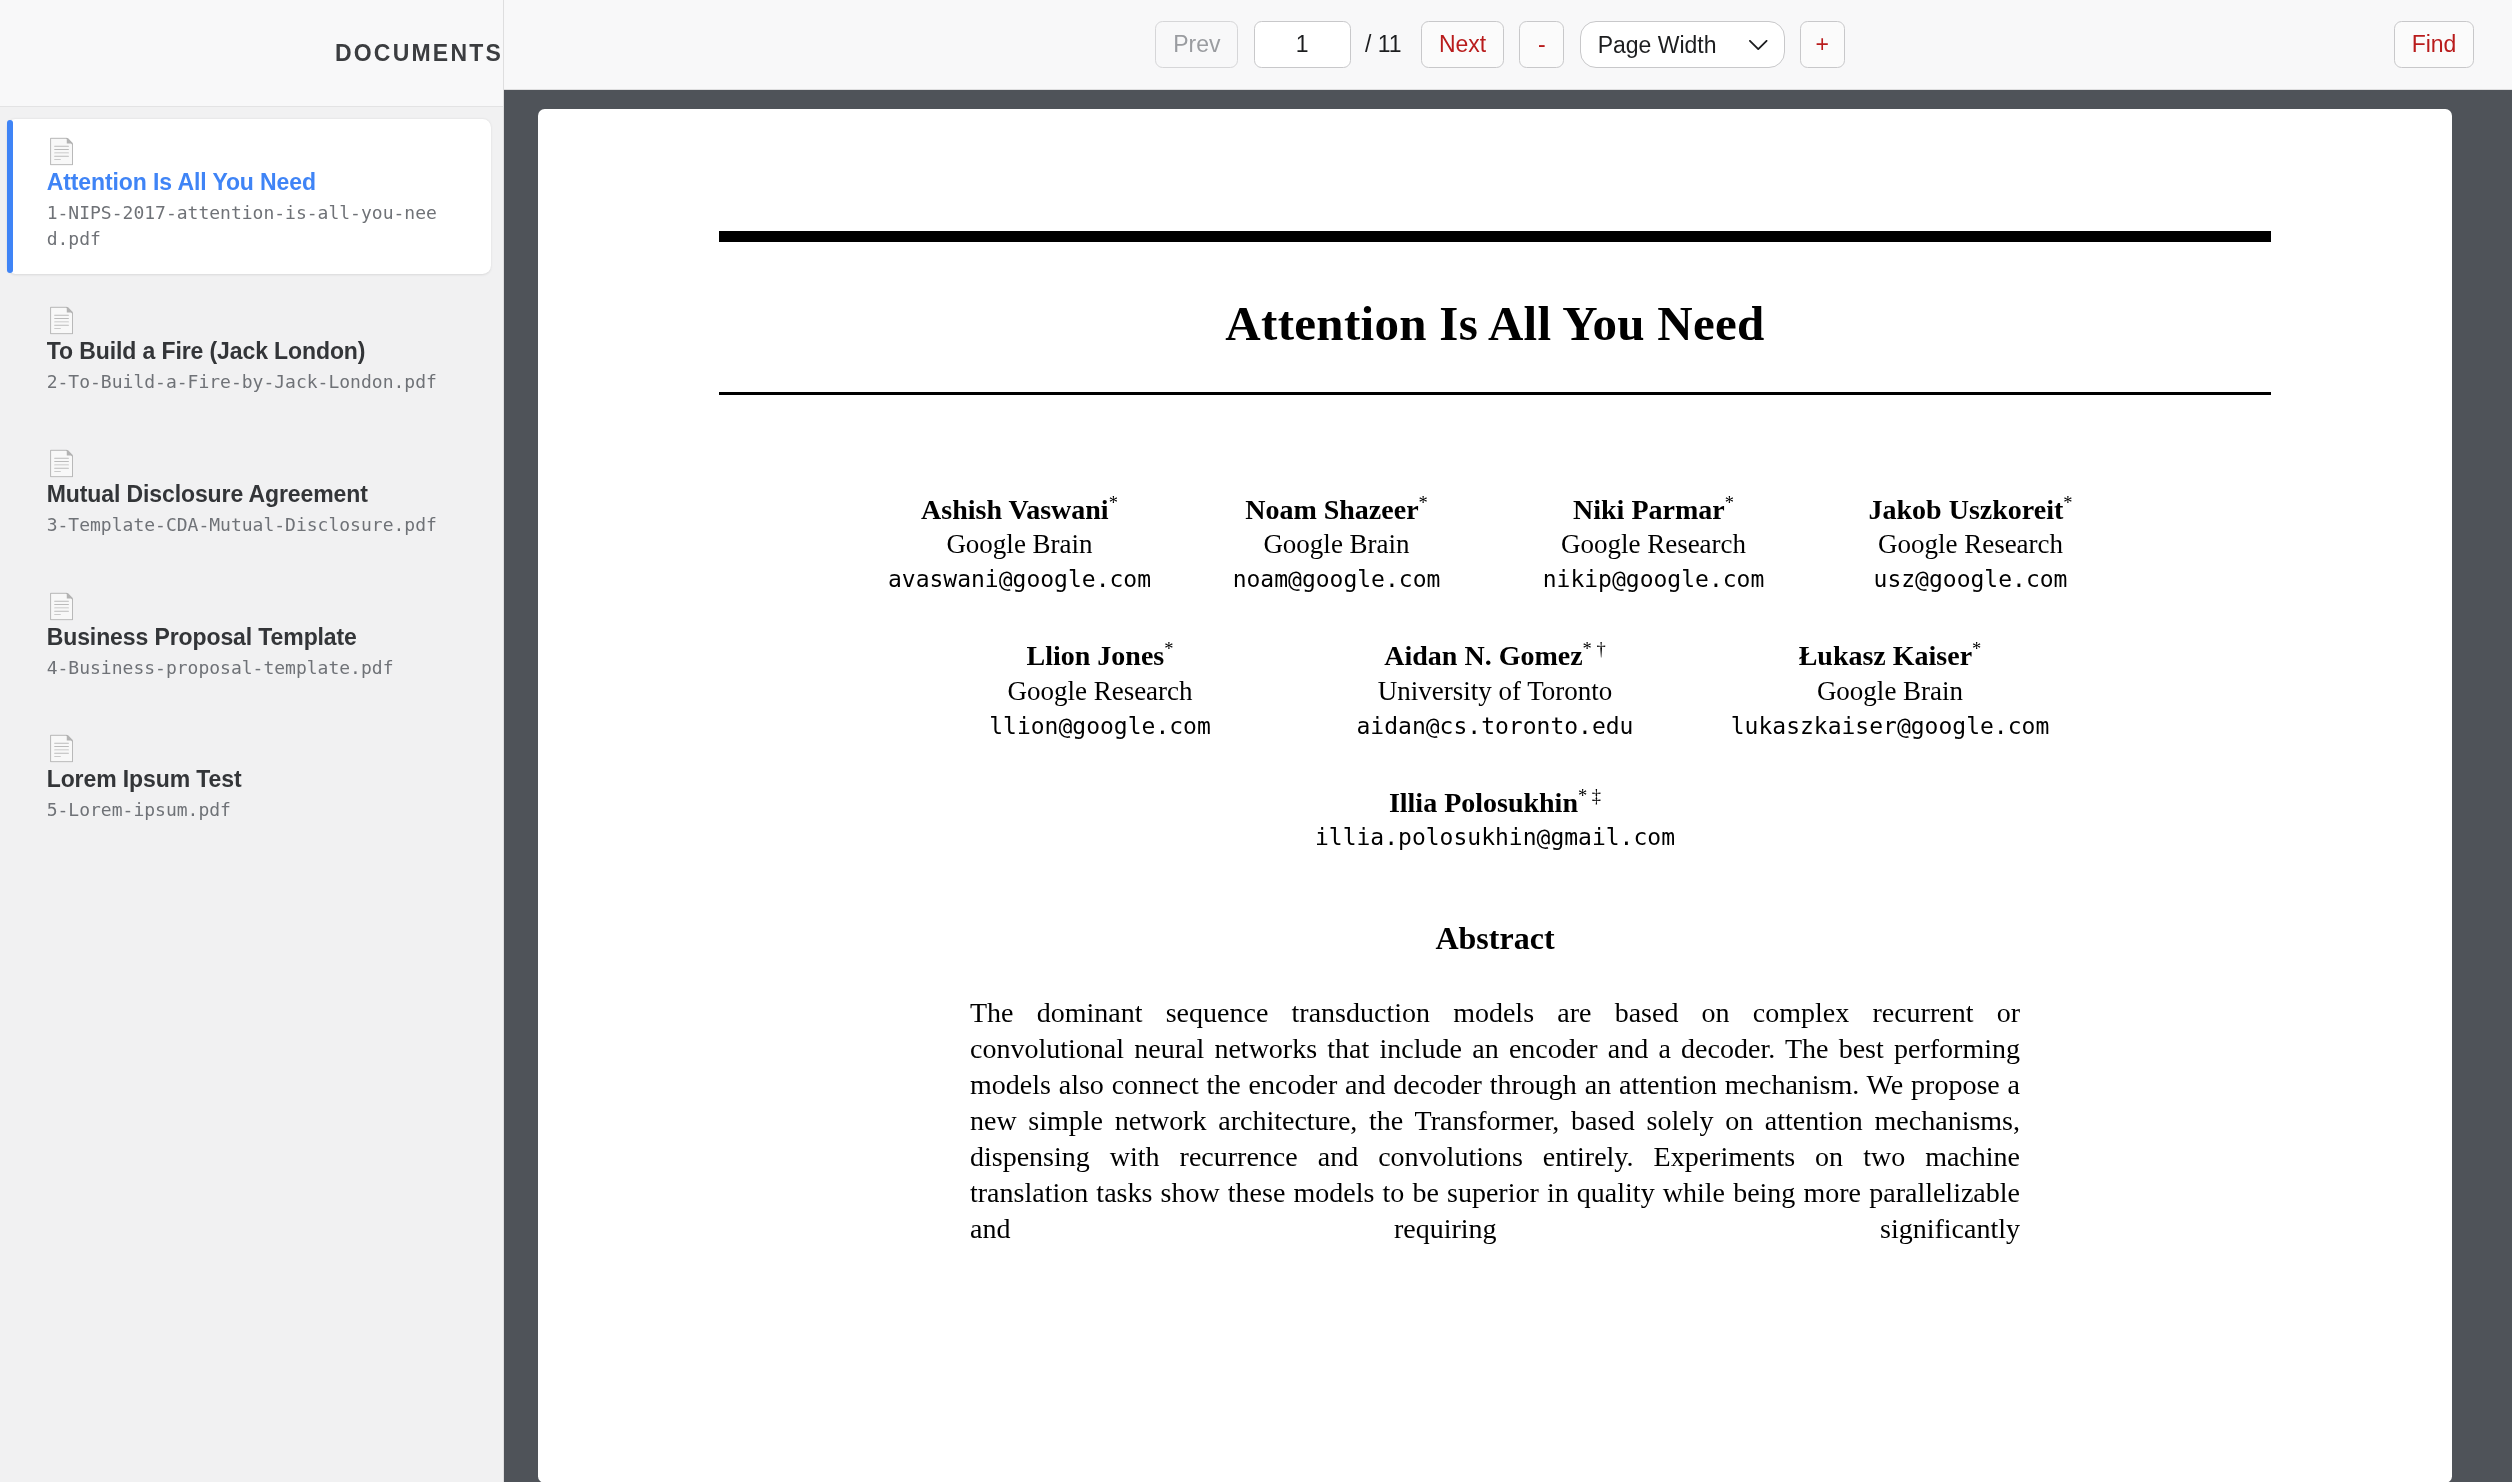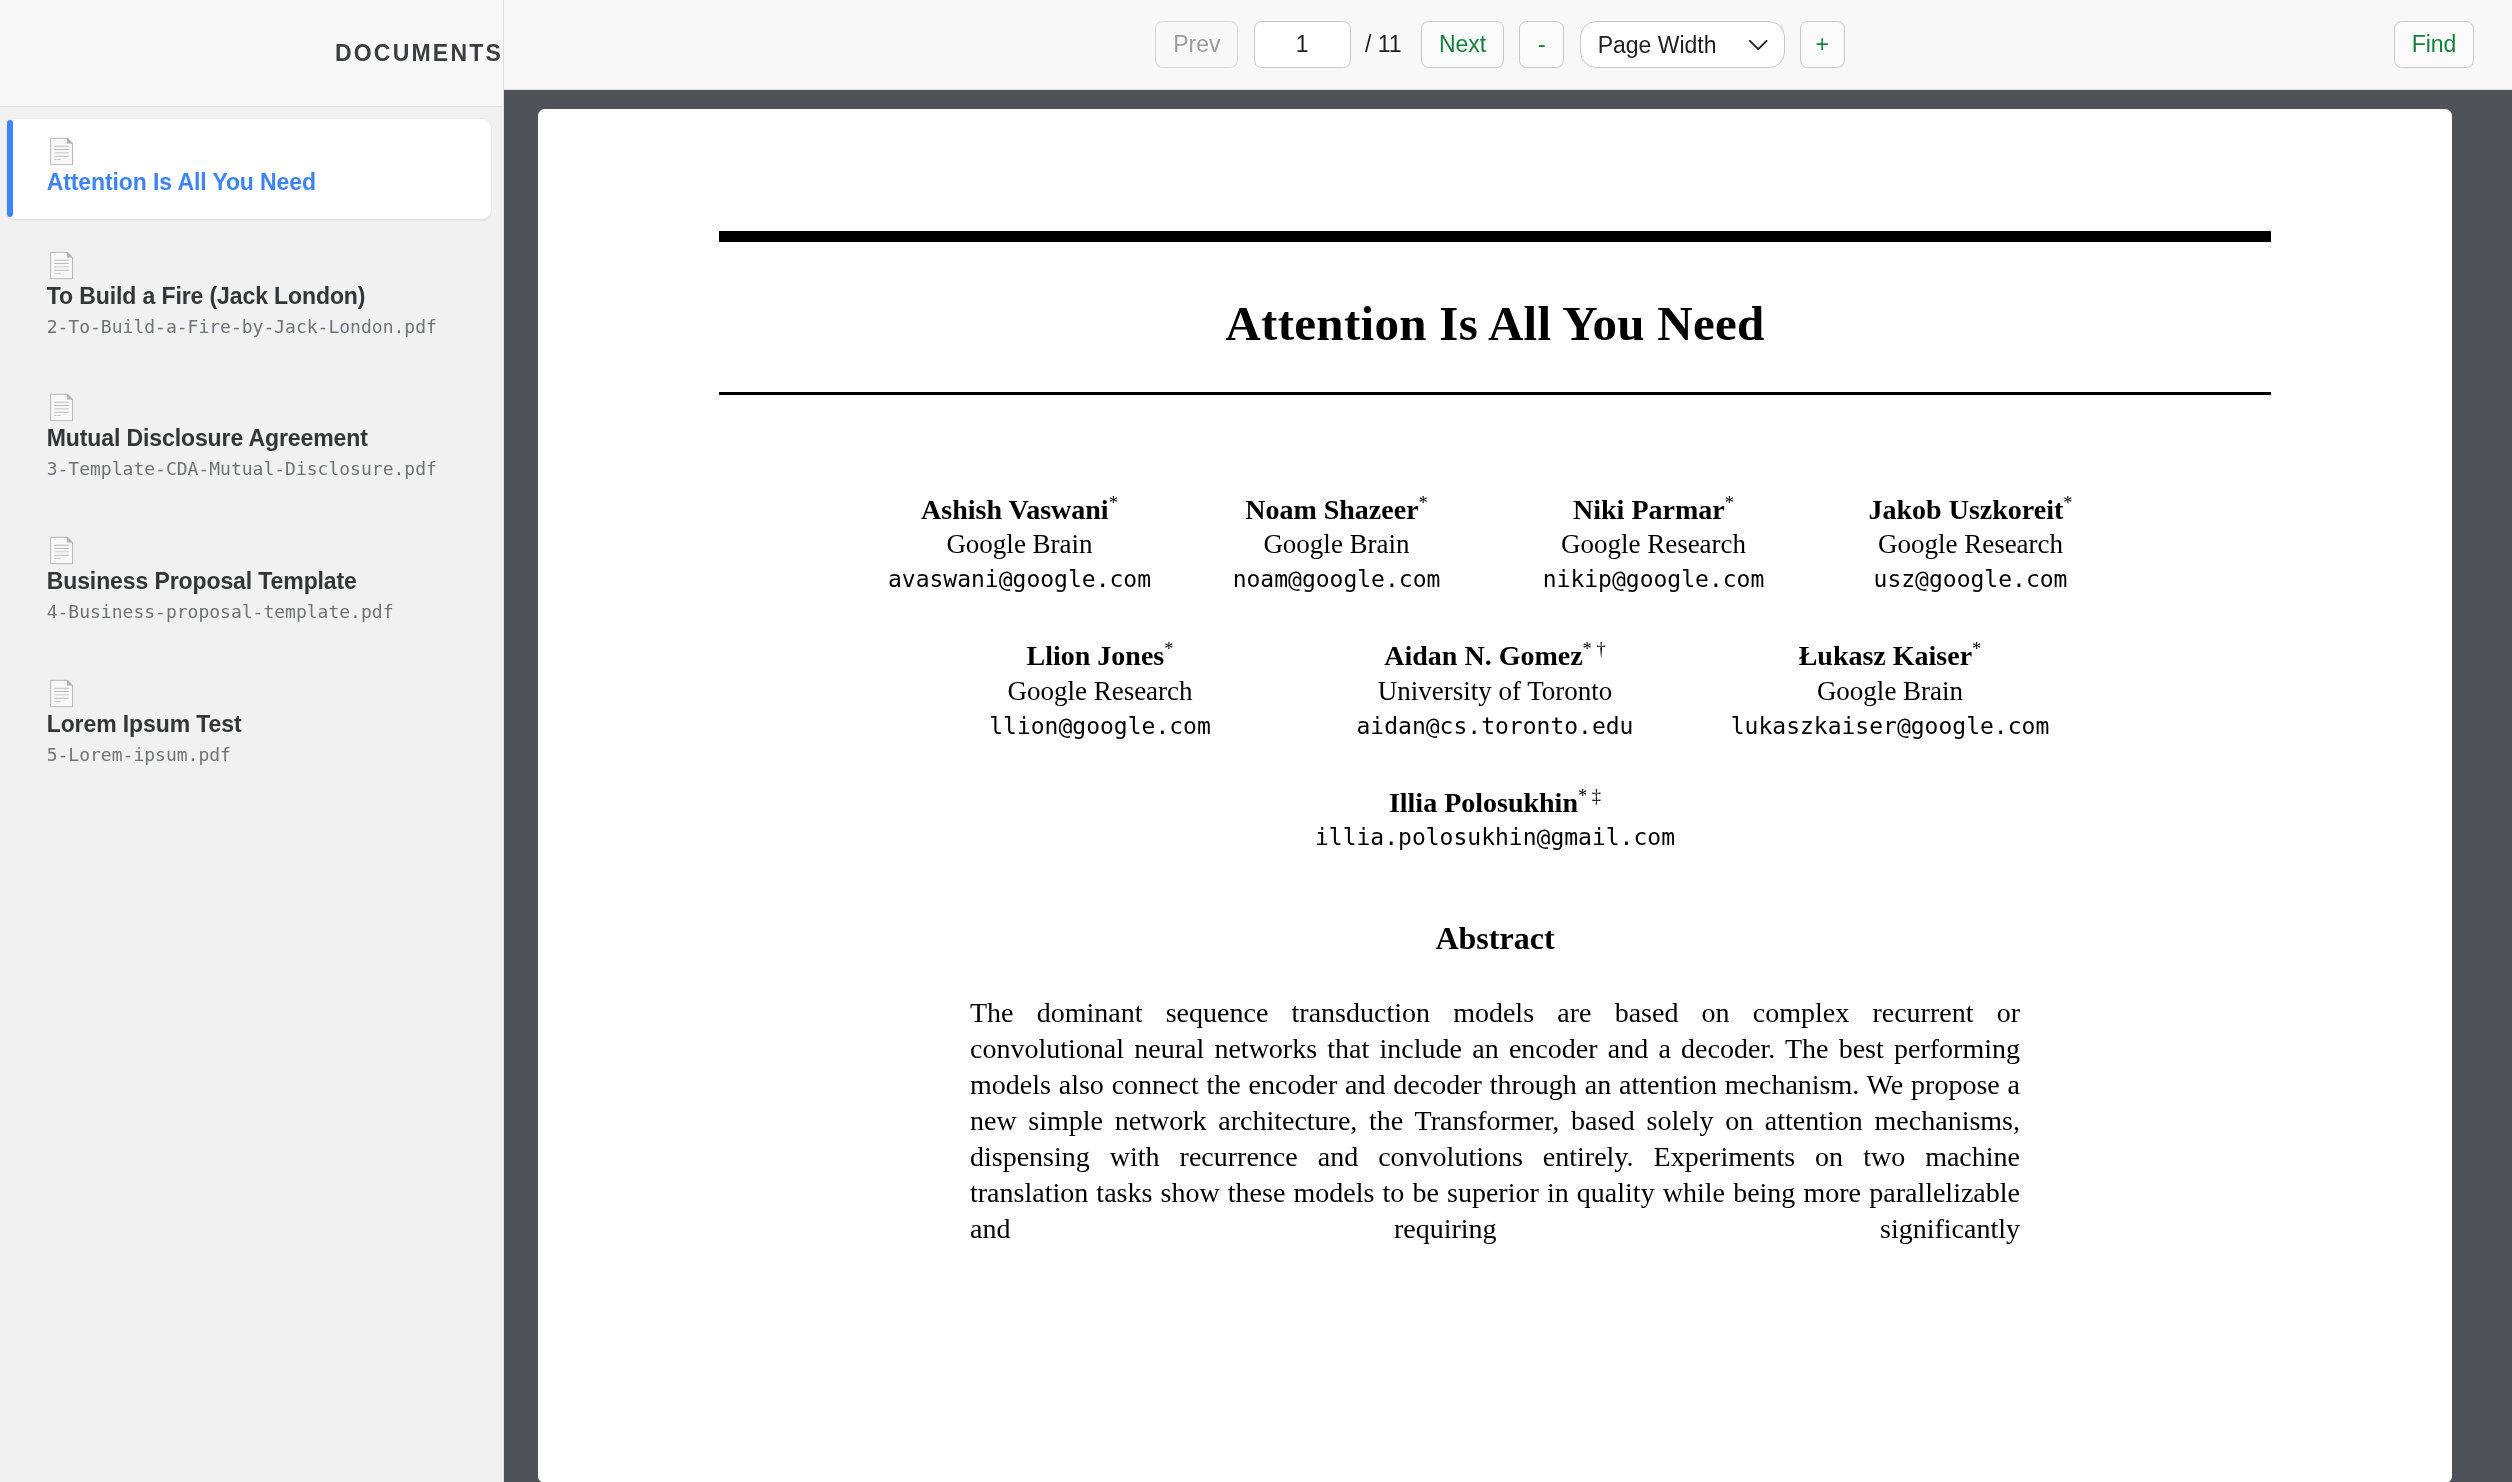--- a/index.html
+++ b/index.html
@@ -119,21 +119,21 @@
     position: absolute;
     left: 0; right: 16px;
     display: flex;
     justify-content: center;
     align-items: center;
     gap: 0px;
   }
   .tb-btn {
     font-family: "Liberation Sans", sans-serif;
     font-size: 23px;
-    color: #15803d;
+    color: #b91c1c;
     background: #fbfbfb;
     border: 1.7px solid #c8c8ca;
     border-radius: 7.6px;
     padding: 9.2px 17px;
     min-height: 47px;
     line-height: 25px;
     cursor: pointer;
     margin: 0 7.6px;
   }
   .tb-btn.disabled {
@@ -297,20 +297,21 @@
 
   <aside id="sidebar">
     <div id="sidebar-header">
       <div id="sidebar-title">DOCUMENTS</div>
     </div>
     <div id="doc-list">
 
       <div class="doc-item active">
         <span class="doc-icon">📄</span>
         <div class="doc-title">Attention Is All You Need</div>
+        <div class="doc-file">1-NIPS-2017-attention-is-all-you-need.pdf</div>
       </div>
 
       <div class="doc-item">
         <span class="doc-icon">📄</span>
         <div class="doc-title">To Build a Fire (Jack London)</div>
         <div class="doc-file">2-To-Build-a-Fire-by-Jack-London.pdf</div>
       </div>
 
       <div class="doc-item">
         <span class="doc-icon">📄</span>

